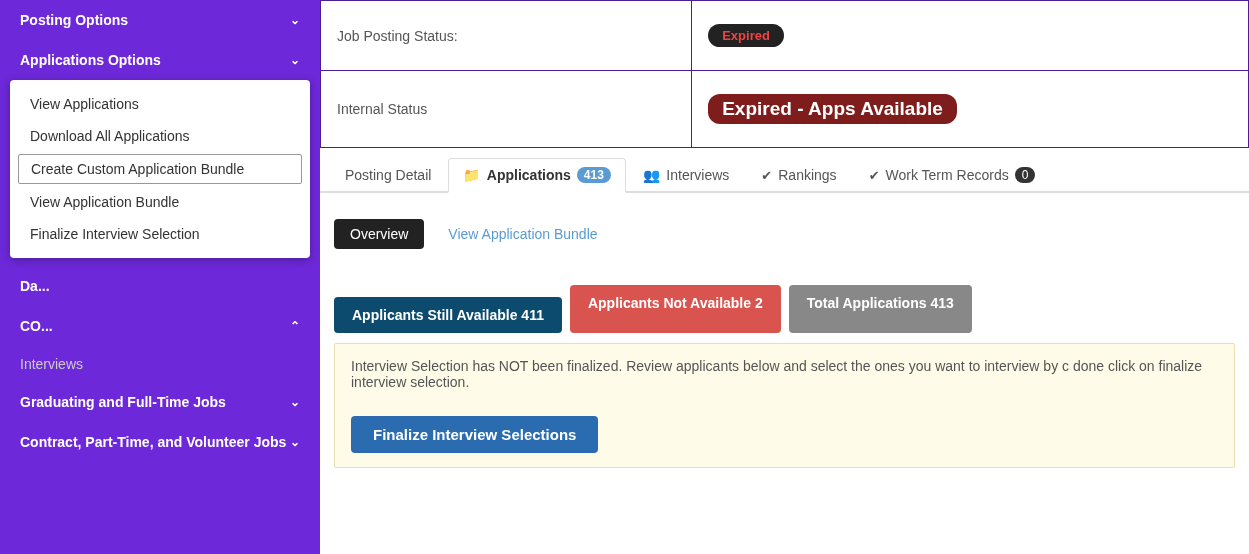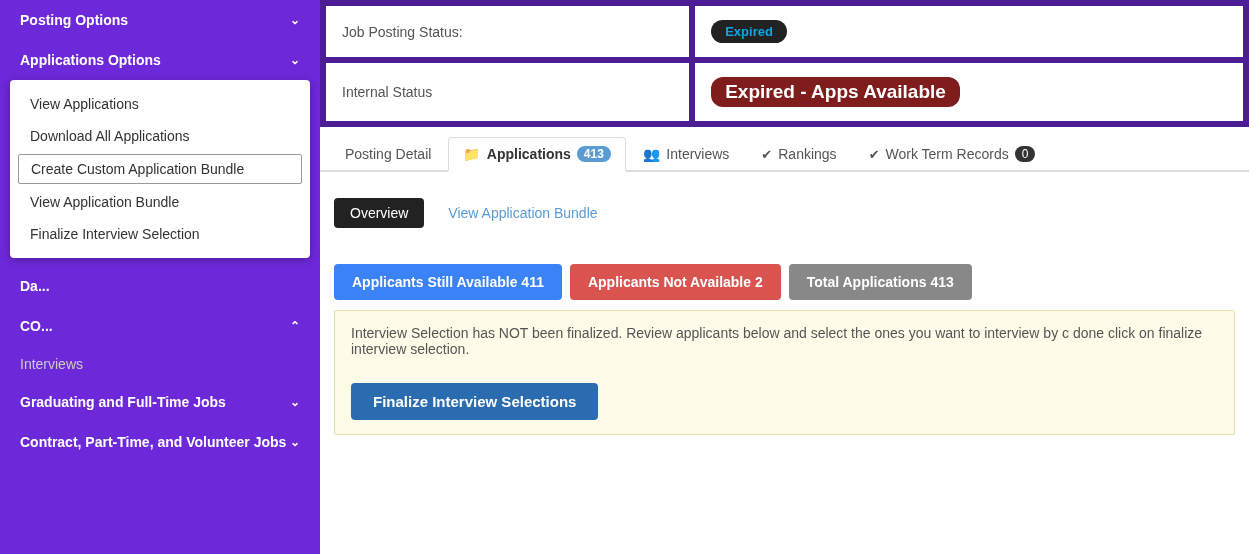--- a/index.html
+++ b/index.html
@@ -82,31 +82,31 @@
     }
 
     
     .status-table {
       width: 100%;
       border-collapse: collapse;
       border: 1px solid #ddd;
       margin: 0;
     }
     .status-table td {
-      padding: 14px 16px;
-      border: 6px solid #4c1d95;
+      padding: 23px 16px;
+      border: 1px solid #4c1d95;
       font-size: 14px;
     }
     .status-table .label-cell {
       color: #555;
       width: 40%;
     }
     .status-badge {
       background: #222;
-      color: #0ea5e9;
+      color: #ef4444;
       border-radius: 12px;
       padding: 4px 14px;
       font-size: 13px;
       font-weight: bold;
       display: inline-block;
     }
     .status-badge-dark {
       background: #7f1d1d;
       color: #fff;
       border-radius: 12px;
@@ -194,21 +194,21 @@
       padding: 10px 14px;
     }
     .stat-badge {
       padding: 10px 18px;
       font-size: 14px;
       font-weight: bold;
       color: #fff;
       border-radius: 4px;
       margin-right: 8px;
     }
-    .stat-badge.green { background: #3b82f6; }
+    .stat-badge.green { background: #0c4a6e; margin-top: 12px; }
     .stat-badge.red { background: #d9534f; }
     .stat-badge.gray { background: #888; }
 
     
     .notice-box {
       background: #fefce8;
       border: 1px solid #e8e0b0;
       margin: 0 14px;
       padding: 14px 16px;
       font-size: 14px;

